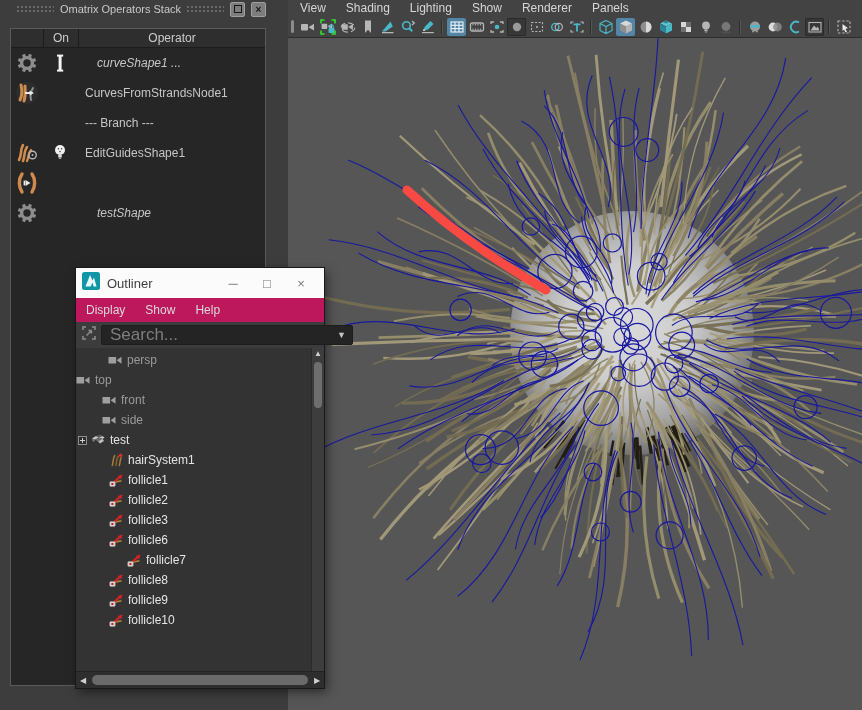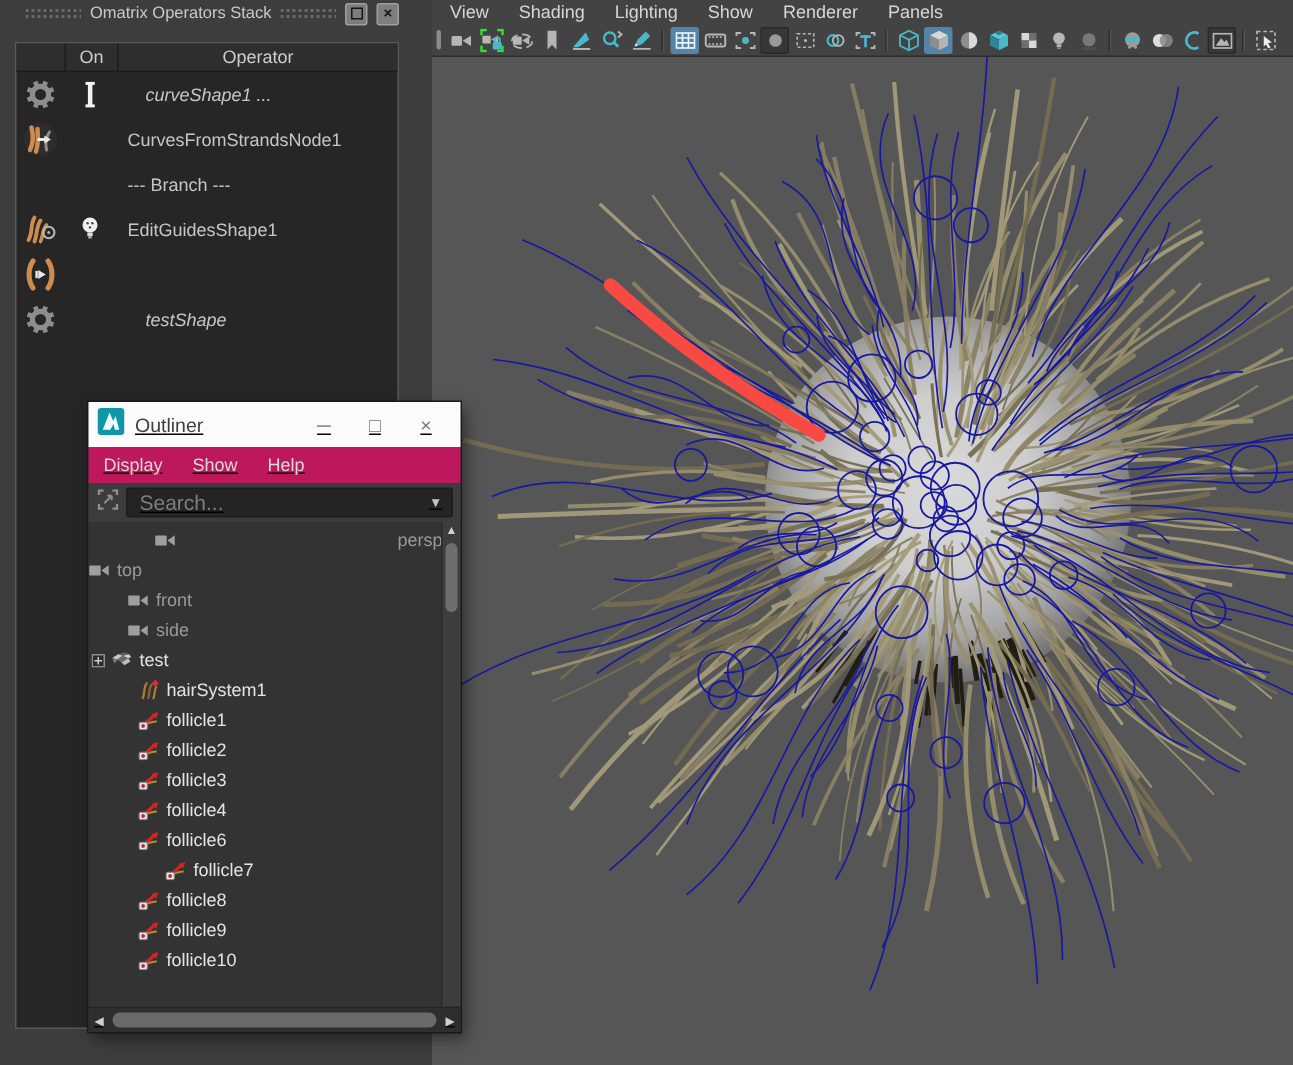--- a/index.html
+++ b/index.html
@@ -41,32 +41,32 @@
   .vp-toolbar{height:21px;display:flex;align-items:center;gap:1px;padding:0 2px;
               border-bottom:1px solid #2d2d2d;}
   .tb-grip{width:3px;height:13px;background:#8c8c8c;border-radius:2px;margin:0 3px 0 1px;flex:none;}
   .tb-btn{width:19px;height:18px;border-radius:2px;display:flex;align-items:center;justify-content:center;flex:none;}
   .tb-btn.active{background:#5285a6;}
   .tb-btn.pressed{background:#373737;box-shadow:inset 0 0 0 1px #2a2a2a;}
   .tb-sep{width:1px;height:14px;background:#2e2e2e;border-right:1px solid #555;margin:0 3px;flex:none;}
   .vp-canvas{position:absolute;left:0;top:38px;width:574px;height:672px;background:#565656;}
 
   
-  .outliner{position:absolute;left:59px;top:268px;width:248px;height:420px;background:#3a3a3a;
-            box-shadow:0 0 0 1px #191919,3px 4px 10px rgba(0,0,0,.5);display:flex;flex-direction:column;text-decoration:underline;}
+  .outliner{position:absolute;left:76px;top:268px;width:248px;height:420px;background:#3a3a3a;
+            box-shadow:0 0 0 1px #191919,3px 4px 10px rgba(0,0,0,.5);display:flex;flex-direction:column;}
   .ol-titlebar{height:30px;background:#fbfbfb;display:flex;align-items:center;padding:0 6px;flex:none;}
   .ol-title{font-size:13px;color:#3f3f3f;margin-left:7px;flex:1;}
   .ol-winbtn{width:34px;text-align:center;color:#787878;font-size:13px;cursor:default;}
   .ol-menubar{height:24px;display:flex;align-items:center;background:#be185d;flex:none;}
   .ol-menu{color:#dadada;font-size:12px;padding:0 10px;cursor:default;}
   .ol-searchrow{height:26px;display:flex;align-items:center;background:#3c3c3c;padding:0 5px;gap:4px;flex:none;}
   .ol-search{flex:1;height:18px;background:#242424;border:1px solid #1d1d1d;border-radius:2px;
              display:flex;align-items:center;padding:0 6px;}
   .ol-search input{flex:1;background:transparent;border:none;outline:none;color:#bdbdbd;
-                   font-size:14px;font-family:inherit;}
+                   font-size:17px;font-family:inherit;}
   .ol-search input::placeholder{color:#7e7e7e;}
   .ol-search .dd{color:#c4c4c4;font-size:9px;margin-left:4px;}
   .ol-tree{flex:1;position:relative;background:#333333;overflow:hidden;}
   .ol-rows{position:absolute;left:0;top:2px;right:12px;}
   .tree-row{height:20px;display:flex;align-items:center;font-size:12px;color:#e4e4e4;}
   .tree-row.dim{color:#9a9a9a;}
   .tree-row .lbl{margin-left:5px;}
   .vscroll{position:absolute;right:0;top:0;bottom:0;width:12px;background:#3d3d3d;border-left:1px solid #2a2a2a;}
   .vscroll .arr{height:12px;text-align:center;font-size:8px;color:#cfcfcf;line-height:12px;}
   .vscroll .handle{position:absolute;left:2px;top:14px;width:8px;height:46px;background:#6e6e6e;border-radius:4px;}
@@ -920,21 +920,21 @@
             <path d="M2 5 V2 H5 M11 2 H14 V5 M14 11 V14 H11 M5 14 H2 V11" stroke="#8f8f8f" stroke-width="1.5" fill="none"></path>
    <path d="M5.5 10.5 L10.5 5.5 M10.5 5.5 h-3 M10.5 5.5 v3" stroke="#8f8f8f" stroke-width="1.3" fill="none"></path>
           </svg></span>
       <div class="ol-search">
         <input placeholder="Search..." style="">
         <span class="dd">▼</span>
       </div>
     </div>
     <div class="ol-tree">
       <div class="ol-rows" id="ol-rows">
-          <div class="tree-row dim" style="padding-left: 44px; justify-content: space-between;">
+          <div class="tree-row dim" style="padding-left: 32px;">
             <span style="display: inline-flex; width: 14px; height: 14px;">
               <svg width="14" height="14" viewBox="0 0 14 14" xmlns="http://www.w3.org/2000/svg">
                 <rect x="0.5" y="4" width="7.6" height="6.6" rx="0.5" fill="#9f9f9f"></rect>
      <polygon points="8.6,7.3 13.5,3.8 13.5,10.8" fill="#9f9f9f"></polygon>
               </svg>
             </span>
             <span class="lbl">persp</span>
           </div>
           <div class="tree-row dim" style="">
             <span style="display: inline-flex; width: 14px; height: 14px;">
@@ -1023,32 +1023,20 @@
             <span style="display: inline-flex; width: 14px; height: 14px;">
               <svg width="14" height="14" viewBox="0 0 14 14" xmlns="http://www.w3.org/2000/svg">
                 <path d="M4 10 C7 9.4 9 7.8 12.5 8" stroke="#b98a2f" stroke-width="1.4" fill="none"></path>
      <line x1="3.5" y1="10.5" x2="11" y2="3.8" stroke="#d22424" stroke-width="2.1"></line>
      <polygon points="13.6,1.6 8.9,3 12.1,6.2" fill="#d22424"></polygon>
      <rect x="0.8" y="8.6" width="5.4" height="4.8" rx="1" fill="#ececec" stroke="#8a8a8a" stroke-width="0.8"></rect>
      <circle cx="3.4" cy="11" r="1.3" fill="#cc2525"></circle>
               </svg>
             </span>
             <span class="lbl">follicle3</span>
-          </div>
-          <div class="tree-row" style="padding-left: 33px;">
-            <span style="display: inline-flex; width: 14px; height: 14px;">
-              <svg width="14" height="14" viewBox="0 0 14 14" xmlns="http://www.w3.org/2000/svg">
-                <path d="M4 10 C7 9.4 9 7.8 12.5 8" stroke="#b98a2f" stroke-width="1.4" fill="none"></path>
-     <line x1="3.5" y1="10.5" x2="11" y2="3.8" stroke="#d22424" stroke-width="2.1"></line>
-     <polygon points="13.6,1.6 8.9,3 12.1,6.2" fill="#d22424"></polygon>
-     <rect x="0.8" y="8.6" width="5.4" height="4.8" rx="1" fill="#ececec" stroke="#8a8a8a" stroke-width="0.8"></rect>
-     <circle cx="3.4" cy="11" r="1.3" fill="#cc2525"></circle>
-              </svg>
-            </span>
-            <span class="lbl">follicle4</span>
           </div>
           <div class="tree-row" style="padding-left: 33px;">
             <span style="display: inline-flex; width: 14px; height: 14px;">
               <svg width="14" height="14" viewBox="0 0 14 14" xmlns="http://www.w3.org/2000/svg">
                 <path d="M4 10 C7 9.4 9 7.8 12.5 8" stroke="#b98a2f" stroke-width="1.4" fill="none"></path>
      <line x1="3.5" y1="10.5" x2="11" y2="3.8" stroke="#d22424" stroke-width="2.1"></line>
      <polygon points="13.6,1.6 8.9,3 12.1,6.2" fill="#d22424"></polygon>
      <rect x="0.8" y="8.6" width="5.4" height="4.8" rx="1" fill="#ececec" stroke="#8a8a8a" stroke-width="0.8"></rect>
      <circle cx="3.4" cy="11" r="1.3" fill="#cc2525"></circle>
               </svg>

